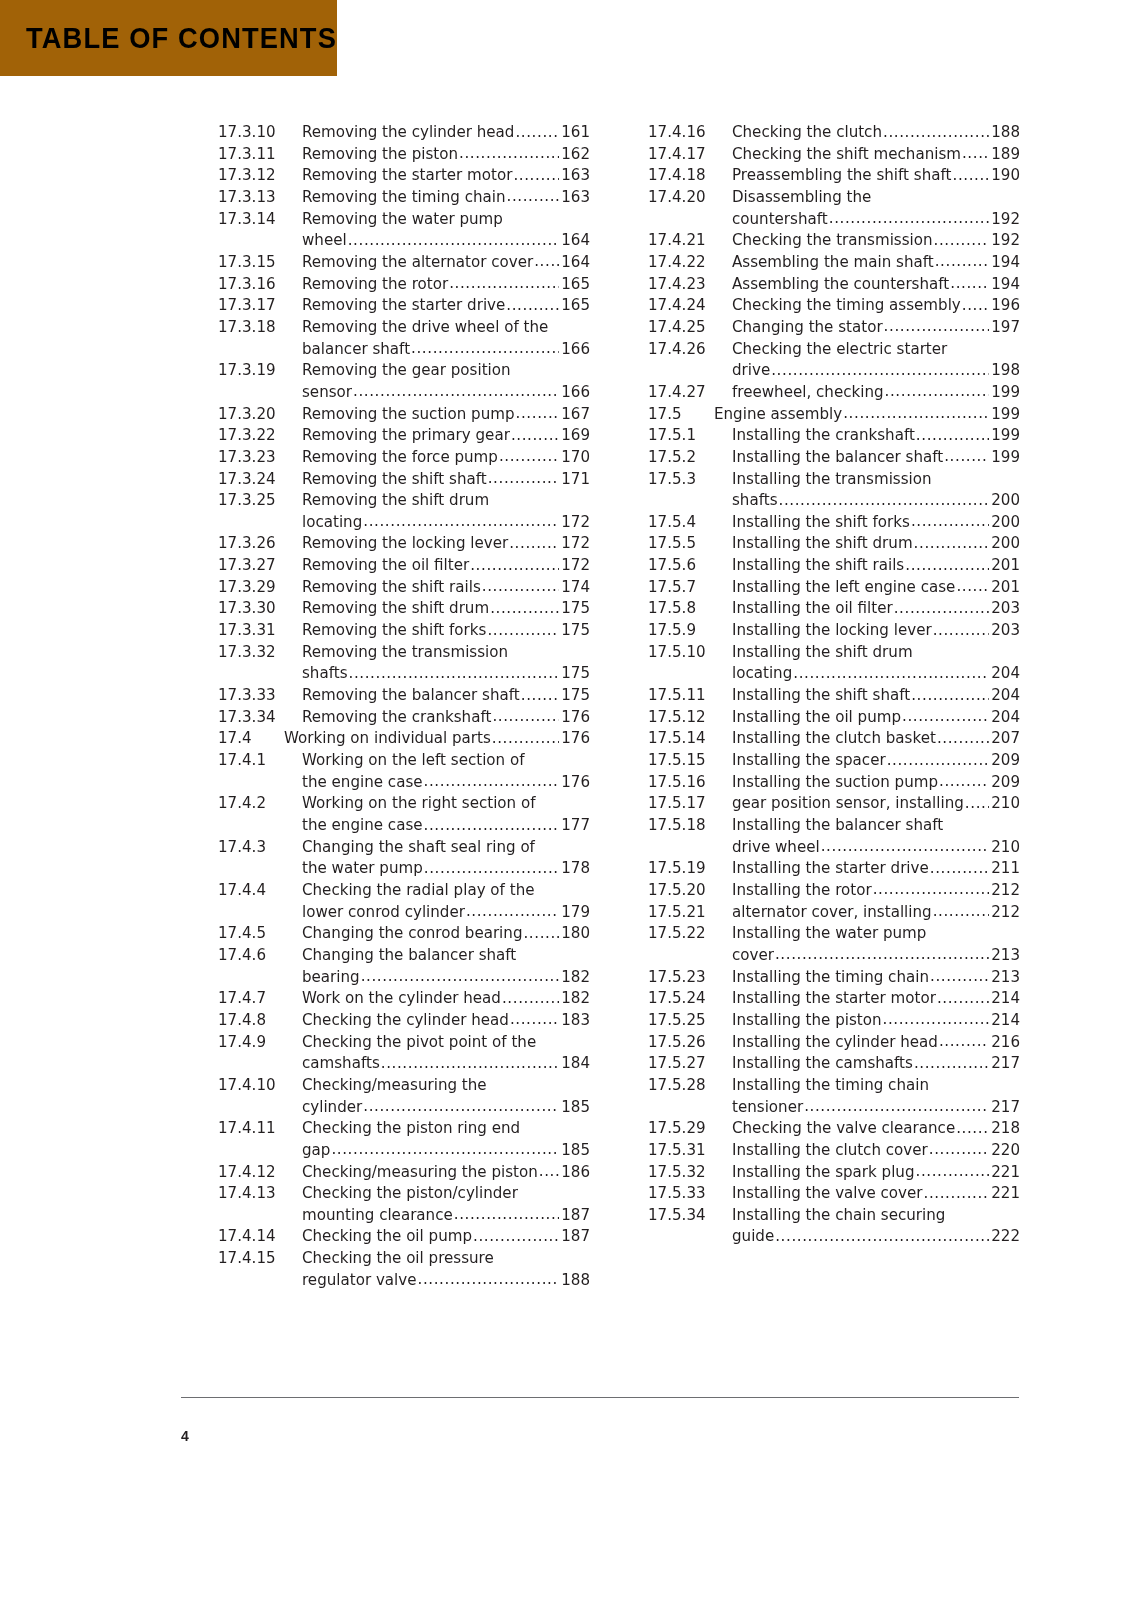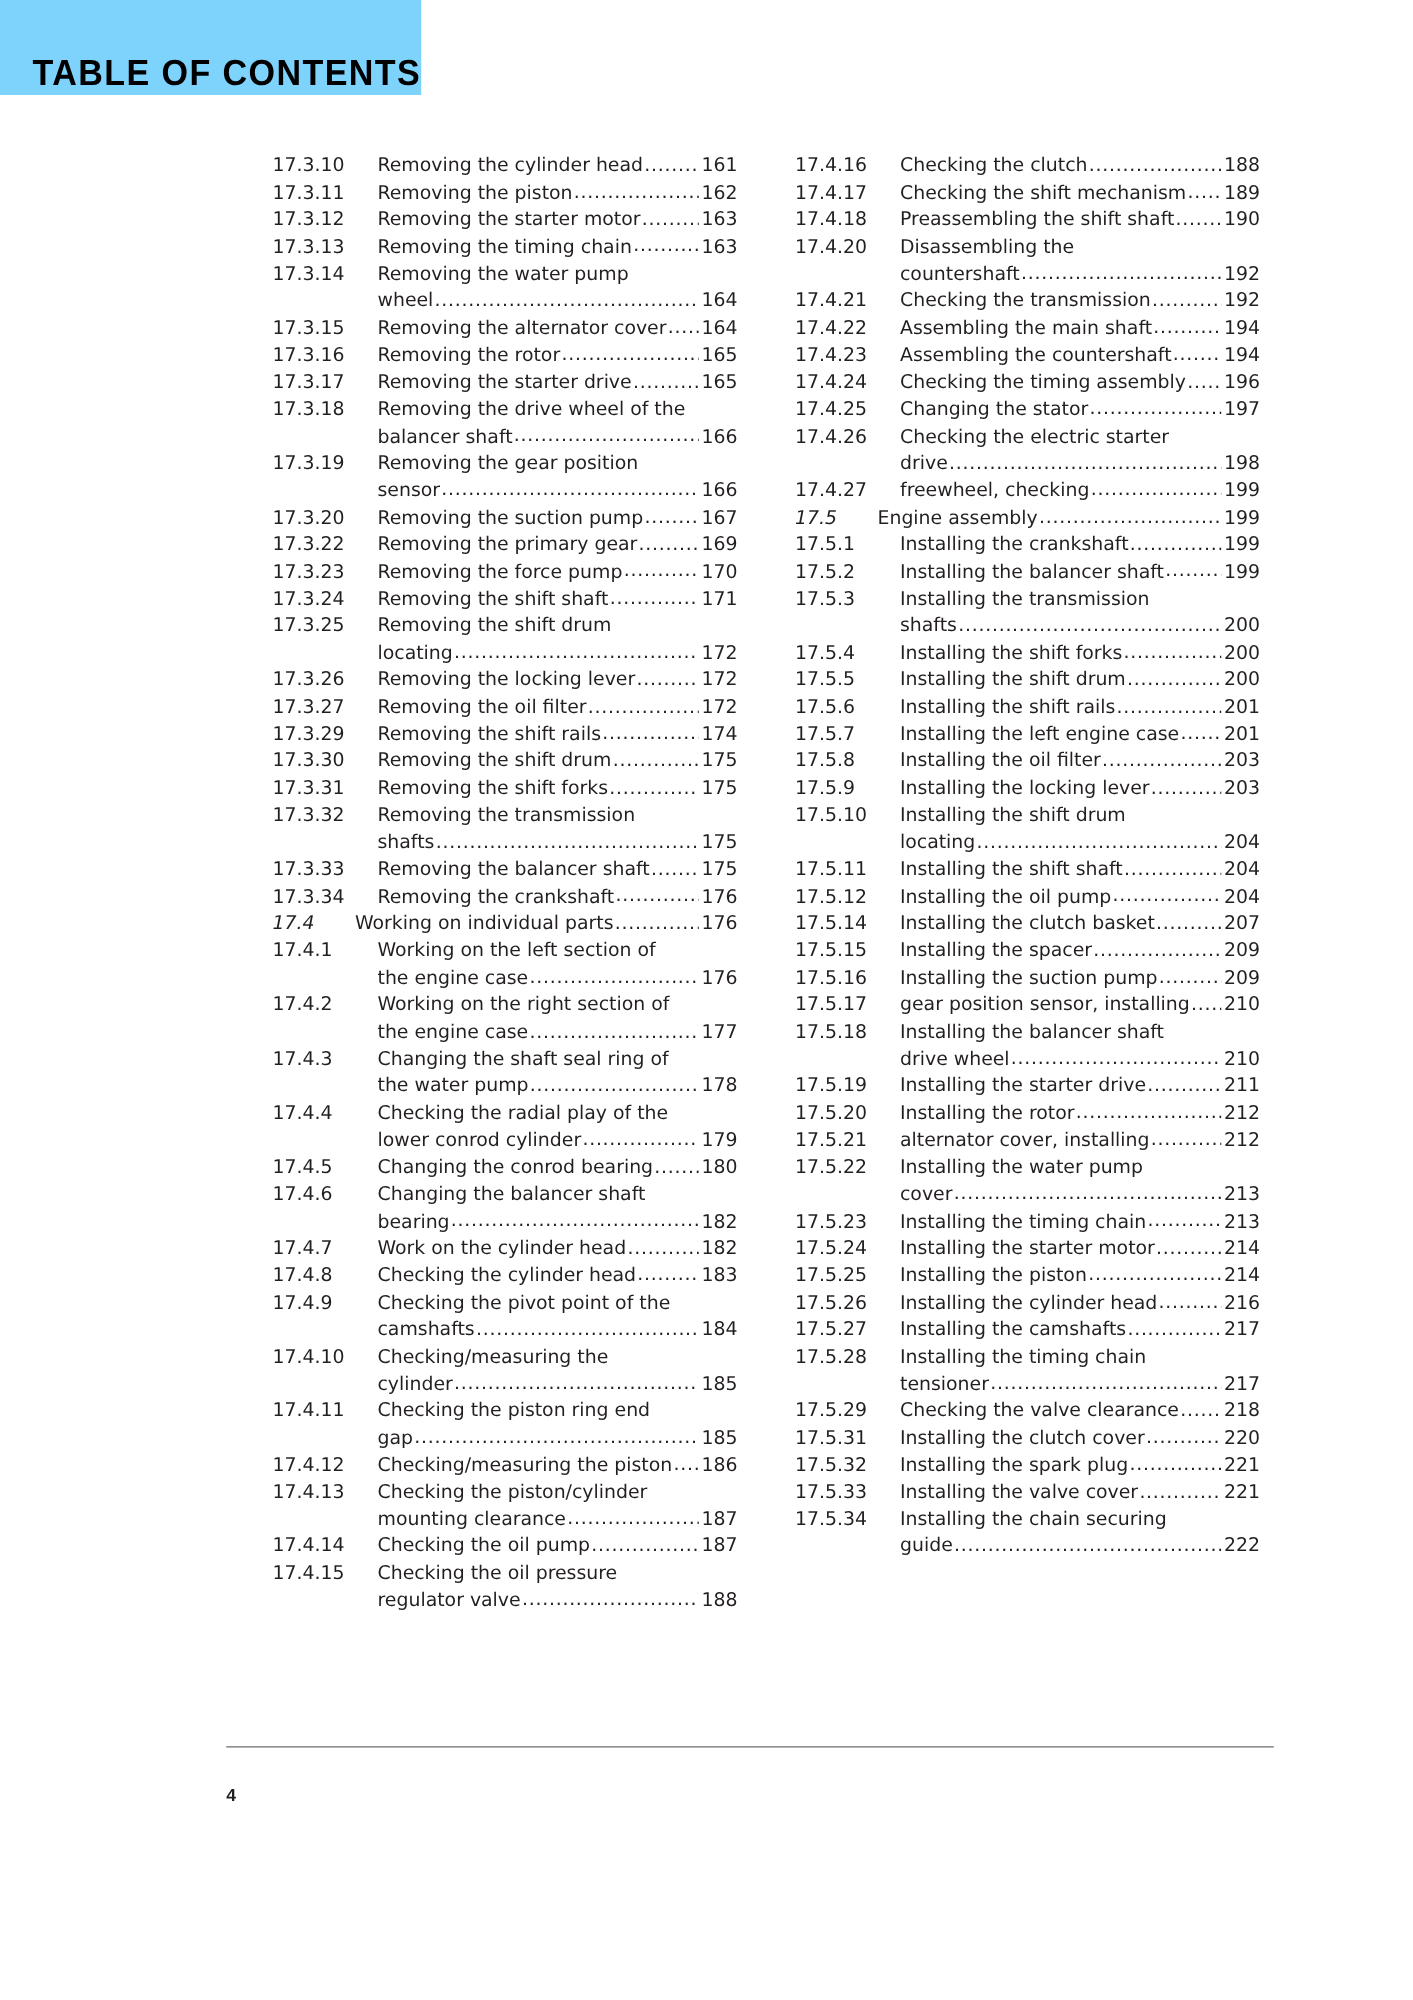--- a/index.html
+++ b/index.html
@@ -17,23 +17,23 @@
     overflow: hidden;
   }
 
   
   .header-band {
     position: absolute;
     left: 0;
     top: 0;
     width: 337px;
     height: 76px;
-    background: #7dd3fc;
+    background: #a16207;
     display: flex;
-    align-items: flex-end;
+    align-items: center;
   }
   .header-title {
     font-family: "Liberation Sans Narrow", "Liberation Sans", sans-serif;
     font-weight: bold;
     font-size: 29px;
     letter-spacing: 1.2px;
     color: #000000;
     margin-left: 26px;
     transform: scaleX(0.94);
     transform-origin: left center;
@@ -45,21 +45,21 @@
     position: absolute;
     left: 0;
     top: 122px;
     width: 925px;
     display: flex;
   }
   .toc-col {
     position: relative;
   }
   .toc-col.left  { margin-left: 218px; width: 372px; }
-  .toc-col.right { margin-left: 46px;  width: 372px; }
+  .toc-col.right { margin-left: 58px;  width: 372px; }
 
   
   .entry {
     display: flex;
     align-items: flex-start;
     font-size: 15.1px;
     line-height: 21.65px;
     color: #231f20;
   }
   .num {
@@ -102,21 +102,21 @@
     width: 30px;
     text-align: right;
     white-space: nowrap;
   }
   
   .firstline {
     white-space: nowrap;
   }
 
   
-  .entry.section .num { width: 66px; flex: 0 0 66px; font-style: italic; }
+  .entry.section .num { width: 66px; flex: 0 0 66px; }
 
   
   .footer-rule {
     position: absolute;
     left: 181px;
     top: 1397px;
     width: 838px;
     height: 0;
     border-top: 1.6px solid #6d6e71;
   }

